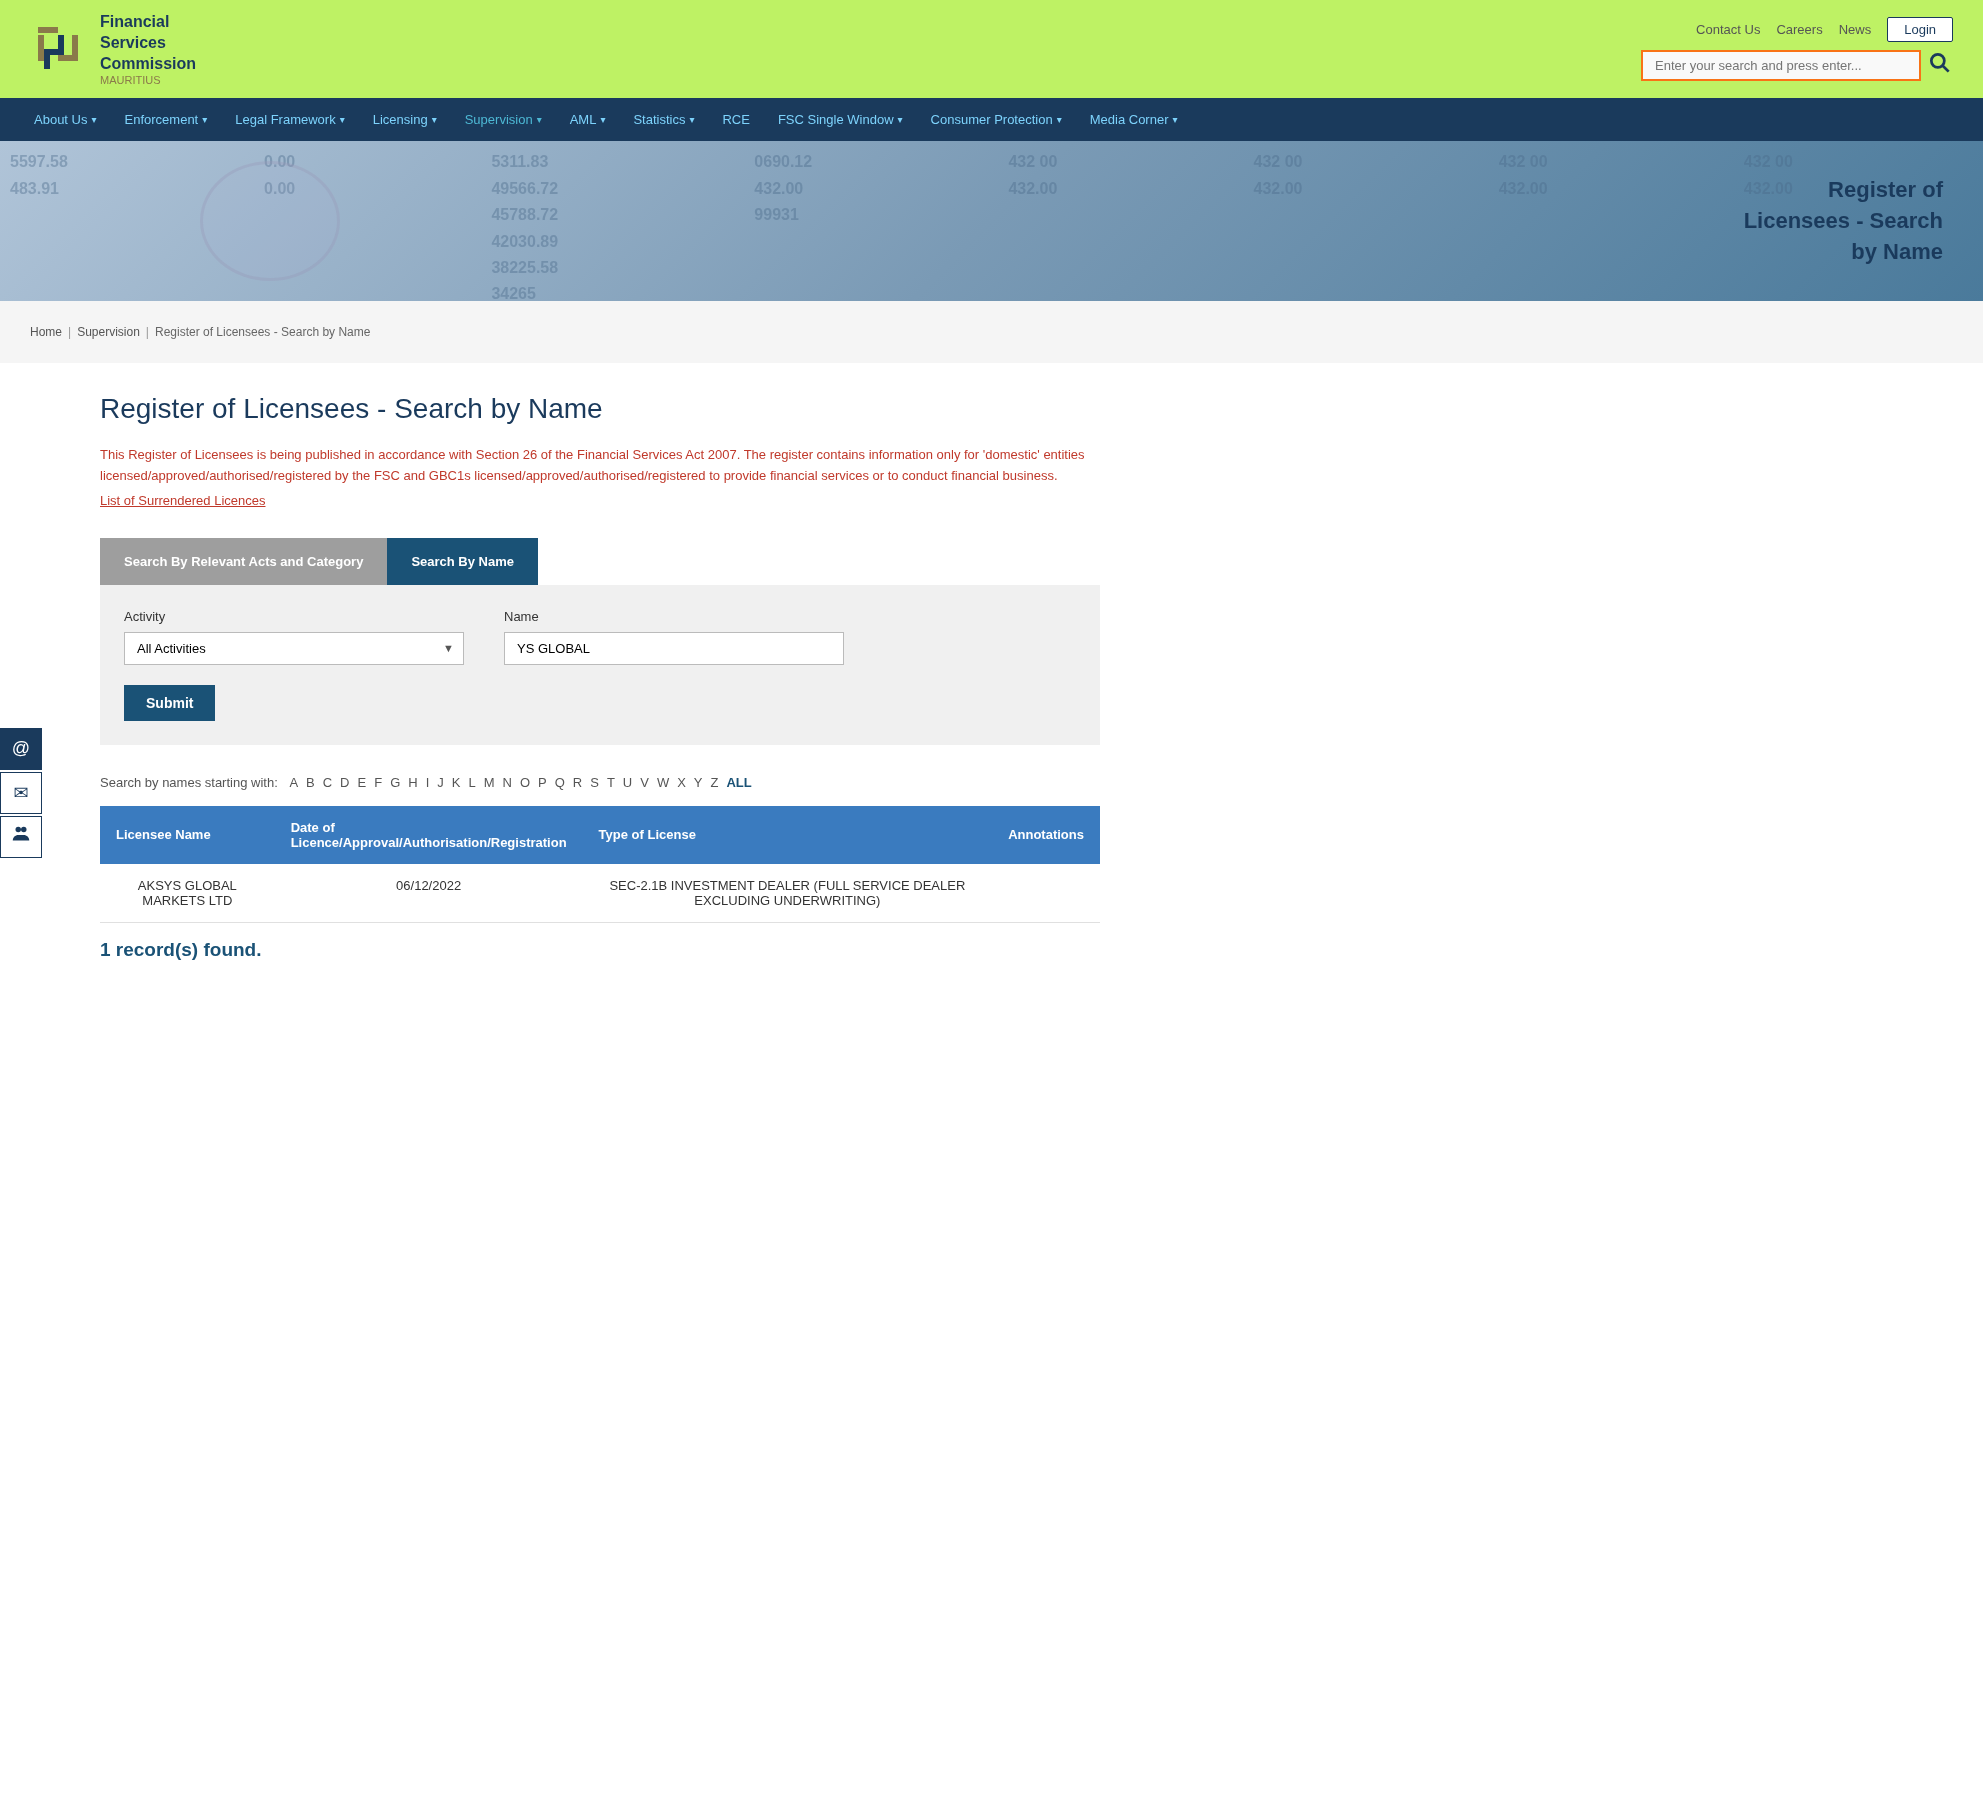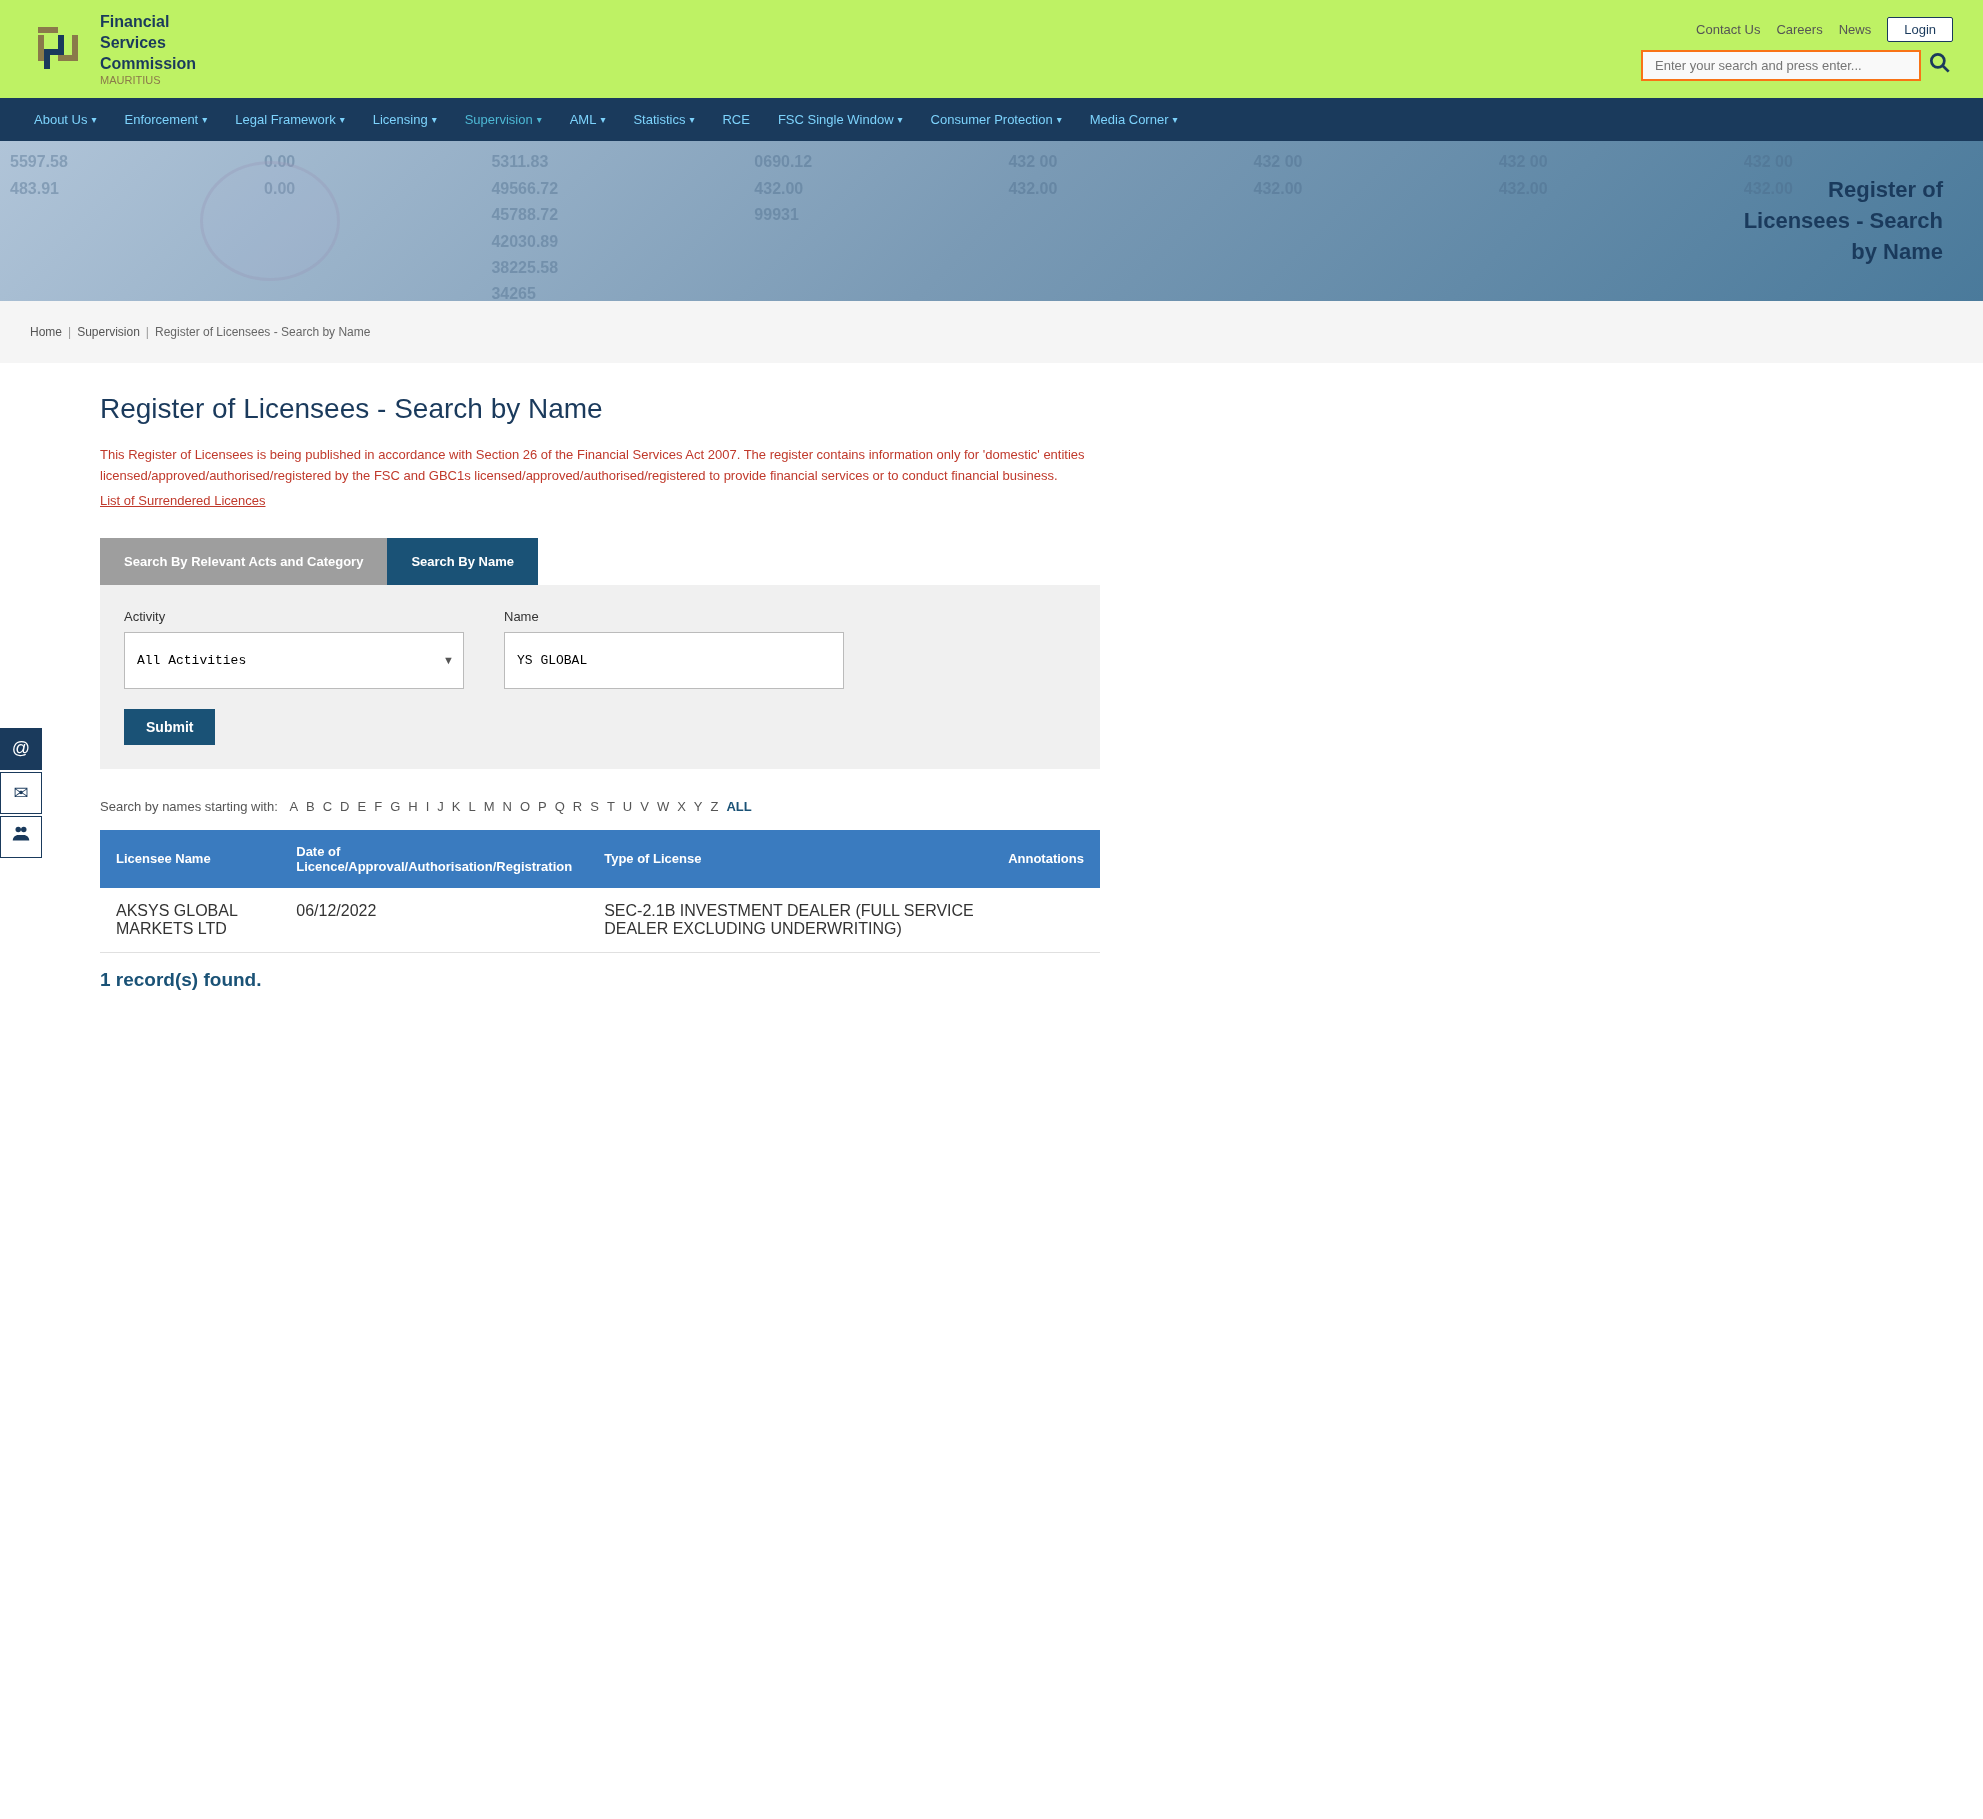--- a/index.html
+++ b/index.html
@@ -230,24 +230,23 @@
       display: flex;
       flex-direction: column;
       gap: 8px;
     }
     .form-group label {
       font-size: 13px;
       color: #333;
     }
     .form-group select, .form-group input[type="text"] {
       border: 1px solid #bbb;
-      padding: 20px 12px;
+      padding: 8px 12px;
       font-size: 13px;
       background: #fff;
-      font-family: Liberation Mono, monospace;
     }
     .activity-select {
       width: 340px;
       appearance: none;
       -webkit-appearance: none;
       background-image: none;
     }
     .select-wrapper {
       position: relative;
       display: inline-block;
@@ -309,23 +308,24 @@
     }
     .results-table th {
       background: #3a7bbf;
       color: #fff;
       padding: 14px 16px;
       text-align: left;
       font-size: 13px;
     }
     .results-table td {
       padding: 14px 16px;
-      font-size: 16px;
+      font-size: 13px;
       border-bottom: 1px solid #e0e0e0;
       vertical-align: top;
+      text-align: center;
     }
     .results-table tr:nth-child(even) td {
       background: #f9f9f9;
     }
     .records-found {
       font-size: 19px;
       color: #1a5276;
       font-weight: bold;
     }
 

